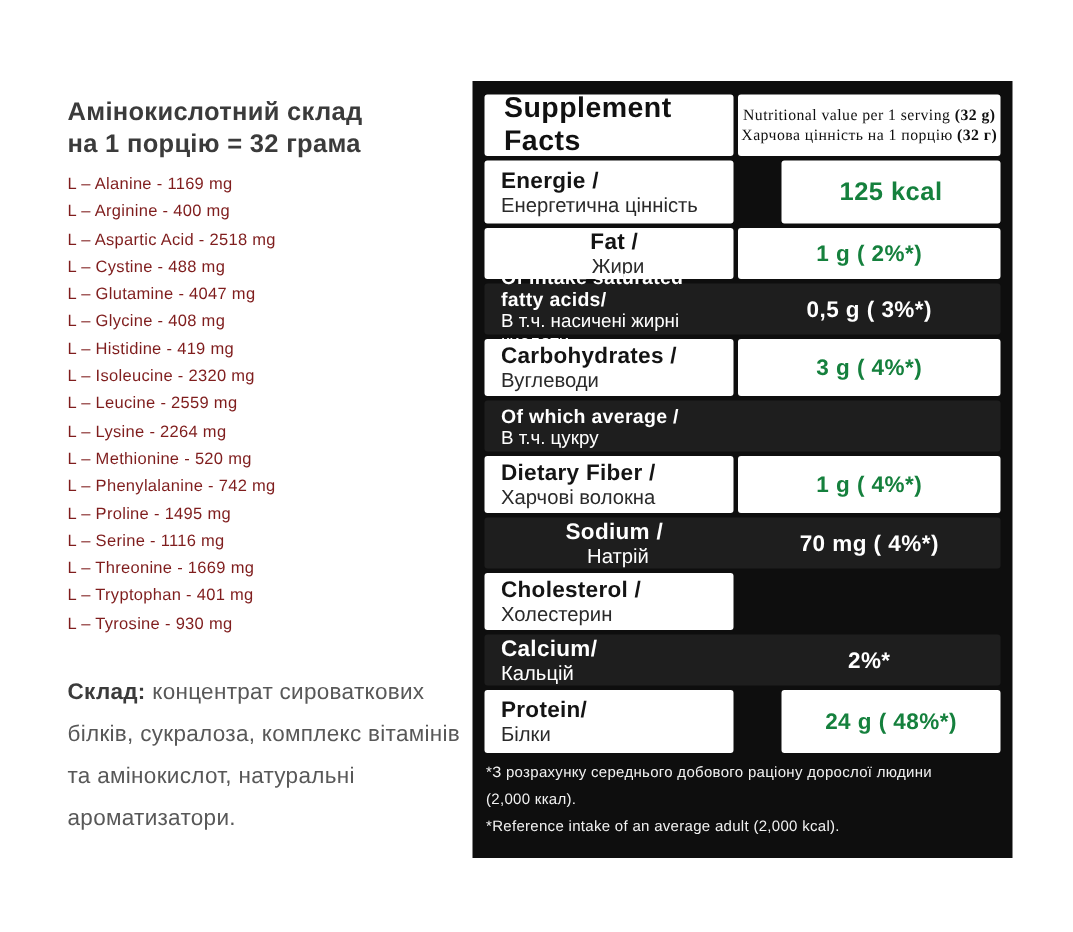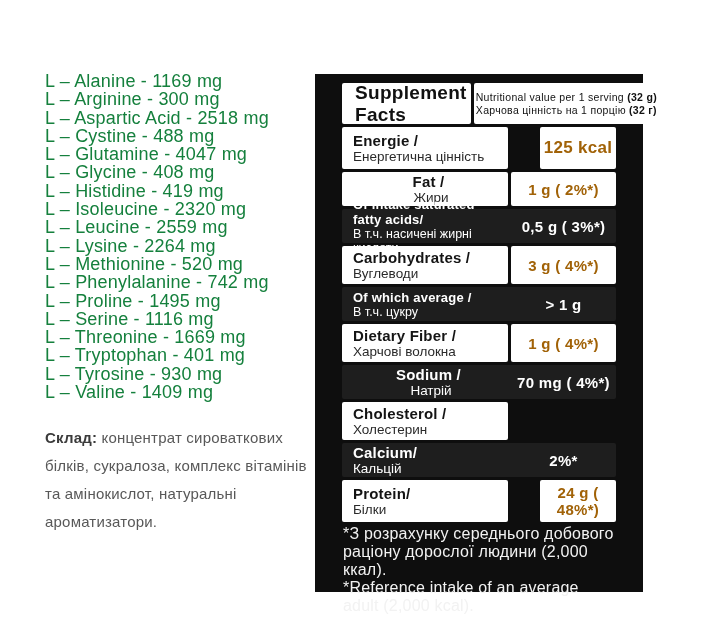--- a/index.html
+++ b/index.html
@@ -8,80 +8,83 @@
     width: 715px; height: 621px;
     background: #ffffff;
     font-family: "Liberation Sans", sans-serif;
     position: relative;
     overflow: hidden;
   }
 
   
   .left-col { position: absolute; left: 45px; top: 64px; width: 275px; }
   .amino-title { font-size: 17px; font-weight: 700; color: #3b3b3b; line-height: 21px; letter-spacing: .2px; }
-  .amino-list { list-style: none; margin: 8px 0 0; padding: 0; font-size: 18px; color: #15803d; line-height: 18.3px; letter-spacing: .2px; }
+  .amino-list { list-style: none; margin: 8px 0 0; padding: 0; font-size: 11px; color: #7f1d1d; line-height: 18.3px; letter-spacing: .2px; }
   .composition { margin-top: 23px; font-size: 15px; line-height: 28px; color: #585858; width: 265px; letter-spacing: .2px; }
   .composition .lbl { font-weight: 700; color: #3b3b3b; }
 
   
   .panel {
     position: absolute; left: 315px; top: 54px;
-    width: 328px; height: 518px;
+    width: 360px; height: 518px;
     background: #0e0e0e;
-    padding: 9px 27px;
-    display: flex; flex-direction: column; gap: 3px; margin-top: 20px;
+    padding: 9px 8px;
+    display: flex; flex-direction: column; gap: 3px;
   }
   .row { display: flex; gap: 3px; flex: 0 0 auto; }
   .h41 { height: 41px; } .h42 { height: 42px; gap: 32px; } .h38 { height: 38px; border-radius: 11px; } .h34 { height: 34px; }
   .lcell { width: 166px; display: flex; flex-direction: column; justify-content: center; padding-left: 11px; padding-right: 4px; }
   .lcell.inline { align-items: center; }
   .lcell.inline .ua { margin-left: 5px; }
-  .vcell { flex: 1; display: flex; align-items: center; justify-content: center; text-align: center; font-weight: 700; font-size: 15px; color: #a16207; letter-spacing: .3px; }
+  .vcell { flex: 1; display: flex; align-items: center; justify-content: center; text-align: center; font-weight: 700; font-size: 15px; color: #15803d; letter-spacing: .3px; }
   .row.light .lcell, .row.light .vcell { background: #ffffff; border-radius: 2px; }
   .row.dark { background: #1e1e1e; border-radius: 2px; }
   .row.dark .en, .row.dark .ua, .row.dark .vcell { color: #ffffff; }
 
   .en { font-weight: 700; font-size: 15px; color: #141414; line-height: 17px; letter-spacing: .2px; }
   .ua { font-weight: 400; font-size: 13.5px; color: #2a2a2a; line-height: 16px; }
   .row.sub .en { font-size: 13px; line-height: 15px; }
   .row.sub .ua { font-size: 12.5px; line-height: 14px; }
   .vcell.big { font-size: 17px; }
 
   .row.header .lcell { justify-content: center; padding-left: 13px; }
   .facts-title { font-weight: 700; font-size: 19px; color: #111111; letter-spacing: .3px; }
   .row.header .vcell { flex-direction: column; font-weight: 400; font-size: 10.5px; line-height: 13px; color: #111; padding: 0 2px; }
-  .serv-line { white-space: nowrap; }
+  .serv-line { white-space: nowrap; font-family: Liberation Serif, serif; }
   .serv-line .b { font-weight: 700; }
 
-  .footnote { margin-top: auto; color: #f2f2f2; font-size: 16px; line-height: 18px; padding: 0 2px 2px 1px; letter-spacing: .2px; }
+  .footnote { margin-top: auto; color: #f2f2f2; font-size: 10px; line-height: 18px; padding: 0 2px 2px 1px; letter-spacing: .2px; }
   .footnote .ua-note { max-width: 315px; }
 </style>
 </head>
 <body>
 
 <div class="left-col">
+  <div class="amino-title">
+    <div>Амінокислотний склад</div>
+    <div>на 1 порцію = 32 грама</div>
+  </div>
   <ul class="amino-list">
     <li>L – Alanine - 1169 mg</li>
-    <li>L – Arginine - 300 mg</li>
+    <li>L – Arginine - 400 mg</li>
     <li>L – Aspartic Acid - 2518 mg</li>
     <li>L – Cystine - 488 mg</li>
     <li>L – Glutamine - 4047 mg</li>
     <li>L – Glycine - 408 mg</li>
     <li>L – Histidine - 419 mg</li>
     <li>L – Isoleucine - 2320 mg</li>
     <li>L – Leucine - 2559 mg</li>
     <li>L – Lysine - 2264 mg</li>
     <li>L – Methionine - 520 mg</li>
     <li>L – Phenylalanine - 742 mg</li>
     <li>L – Proline - 1495 mg</li>
     <li>L – Serine - 1116 mg</li>
     <li>L – Threonine - 1669 mg</li>
     <li>L – Tryptophan - 401 mg</li>
     <li>L – Tyrosine - 930 mg</li>
-    <li>L – Valine - 1409 mg</li>
   </ul>
   <div class="composition"><span class="lbl">Склад:</span><span> концентрат сироваткових білків, сукралоза, комплекс вітамінів та амінокислот, натуральні ароматизатори.</span></div>
 </div>
 
 <div class="panel">
 
   <div class="row light header h41">
     <div class="lcell">
       <span class="facts-title">Supplement Facts</span>
     </div>
@@ -121,21 +124,20 @@
       <span class="ua">Вуглеводи</span>
     </div>
     <div class="vcell">3 g ( 4%*)</div>
   </div>
 
   <div class="row dark sub h34">
     <div class="lcell">
       <span class="en">Of which average /</span>
       <span class="ua">В т.ч. цукру</span>
     </div>
-    <div class="vcell">&gt; 1 g</div>
   </div>
 
   <div class="row light h38">
     <div class="lcell">
       <span class="en">Dietary Fiber /</span>
       <span class="ua">Харчові волокна</span>
     </div>
     <div class="vcell">1 g ( 4%*)</div>
   </div>
 

